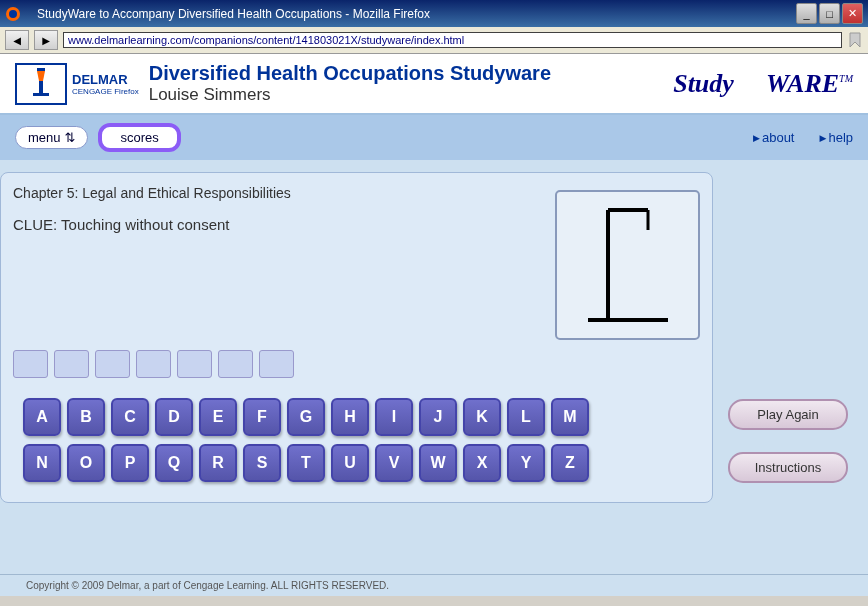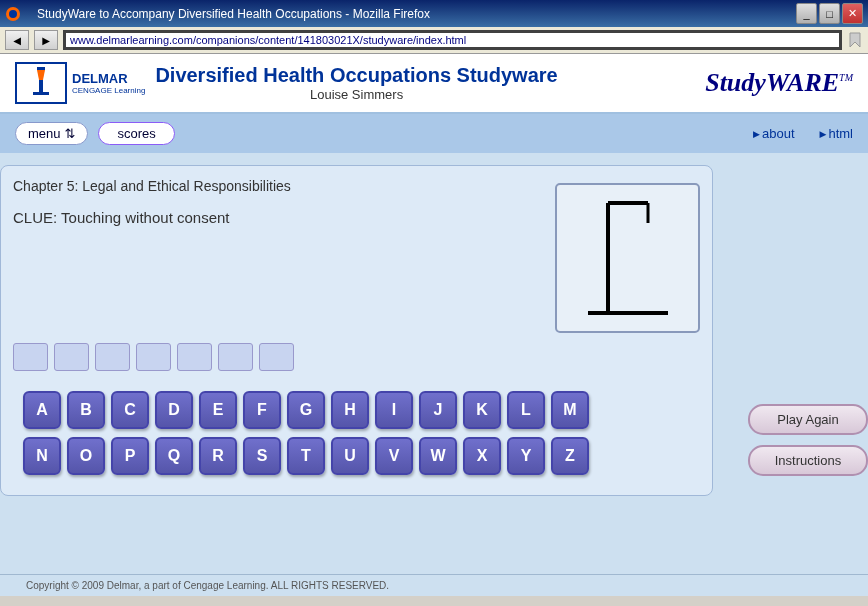--- a/index.html
+++ b/index.html
@@ -31,21 +31,21 @@
       background: #ece9d8;
       border-bottom: 1px solid #999;
       padding: 3px 5px;
       display: flex;
       align-items: center;
       gap: 5px;
     }
     .address-input {
       flex: 1;
       background: white;
-      border: 3px solid #404040;
+      border: 1px solid #404040;
       font-size: 11px;
       padding: 1px 4px;
       color: #000080;
     }
     .nav-btn {
       width: 24px; height: 20px;
       background: linear-gradient(to bottom, #f0f0f0, #d0d0d0);
       border: 1px solid #999;
       font-size: 10px;
       cursor: pointer;
@@ -66,21 +66,21 @@
       align-items: center;
       justify-content: space-between;
       border-bottom: 2px solid #a0c0e0;
     }
     .header-left { display: flex; align-items: center; gap: 10px; }
     .delmar-logo { display: flex; align-items: center; gap: 5px; }
     .delmar-logo-top { color: #003399; font-weight: bold; font-size: 13px; }
     .delmar-logo-bottom { color: #003399; font-size: 8px; }
     .header-title-block { display: flex; flex-direction: column; }
     .header-title { font-size: 20px; font-weight: bold; color: #003399; }
-    .header-subtitle { font-size: 13px; color: #333; text-align: center; }
+    .header-subtitle { font-size: 17px; color: #333; }
     .studyware-logo {
       font-size: 26px; font-style: italic; color: #000080;
       font-family: Georgia, serif;
     }
     .studyware-logo span { font-weight: bold; }
     .studyware-tm { font-size: 10px; vertical-align: super; }
 
     
     .nav-bar {
       background: #aac8e8;
@@ -95,21 +95,21 @@
       border-radius: 12px;
       padding: 3px 12px;
       font-size: 13px;
       cursor: pointer;
       display: flex; align-items: center; gap: 4px;
       color: #003;
       justify-content: center;
     }
     .nav-scores-btn {
       background: white;
-      border: 1px solid #8b5cf6;
+      border: 4px solid #8b5cf6;
       border-radius: 12px;
       padding: 3px 18px;
       font-size: 13px;
       cursor: pointer;
       color: #003;
     }
     .nav-spacer { flex: 1; }
     .nav-link {
       font-size: 13px;
       color: #003399;
@@ -230,51 +230,51 @@
         <svg width="52" height="42" viewBox="0 0 52 42">
           <rect x="1" y="1" width="50" height="40" fill="white" stroke="#003399" stroke-width="2"></rect>
 
           <rect x="22" y="5" width="8" height="3" fill="#003399"></rect>
           <polygon points="22,8 30,8 28,18 24,18" fill="#ff6600"></polygon>
           <rect x="24" y="18" width="4" height="14" fill="#003399"></rect>
           <rect x="18" y="30" width="16" height="3" fill="#003399"></rect>
         </svg>
         <div>
           <div class="delmar-logo-top">DELMAR</div>
-          <div class="delmar-logo-bottom">CENGAGE Learning</div>
+          <div class="delmar-logo-bottom">CENGAGE Firefox</div>
         </div>
       </div>
 
       <div class="header-title-block">
         <span class="header-title">Diversified Health Occupations Studyware</span>
         <span class="header-subtitle">Louise Simmers</span>
       </div>
     </div>
 
     <div class="studyware-logo">
-      <span>Study</span><span style="font-weight:900;">WARE</span><sup class="studyware-tm">TM</sup>
+      <span>Study</span><span style="font-weight:900;margin-left:32px;">WARE</span><sup class="studyware-tm">TM</sup>
     </div>
   </div>
 
   <div class="nav-bar">
     <button class="nav-menu-btn">
       <span>menu</span>
       <span>⇅</span>
     </button>
     <button class="nav-scores-btn">
       <span>scores</span>
     </button>
     <div class="nav-spacer"></div>
     <div class="nav-link">
       <span class="nav-triangle">▶</span>
       <span>about</span>
     </div>
     <div class="nav-link" style="margin-left:15px;">
       <span class="nav-triangle">▶</span>
-      <span>html</span>
+      <span>help</span>
     </div>
   </div>
 
   <div style="display:flex; padding: 12px 0; gap: 15px;">
 
     <div style="flex:1; background: #ddeaf7; border: 1px solid #a0b8d8; border-radius: 8px; padding: 12px;">
 
       <div style="display:flex; justify-content: space-between; align-items: flex-start;">
         <div>
           <div class="chapter-title">Chapter 5: Legal and Ethical Responsibilities</div>
@@ -332,21 +332,21 @@
           <button class="key-btn">U</button>
           <button class="key-btn">V</button>
           <button class="key-btn">W</button>
           <button class="key-btn">X</button>
           <button class="key-btn">Y</button>
           <button class="key-btn">Z</button>
         </div>
       </div>
     </div>
 
-    <div style="width: 140px; display:flex; flex-direction:column; align-items:flex-end; justify-content: flex-end; gap:10px; padding-bottom: 20px;">
+    <div style="width: 140px; display:flex; flex-direction:column; align-items:flex-start; justify-content: flex-end; gap:22px; padding-bottom: 20px;">
       <button class="action-btn">Play Again</button>
       <button class="action-btn">Instructions</button>
     </div>
   </div>
 
 </div>
 
 <div class="footer">
   <span>Copyright © 2009 Delmar, a part of Cengage Learning. ALL RIGHTS RESERVED.</span>
 </div>

